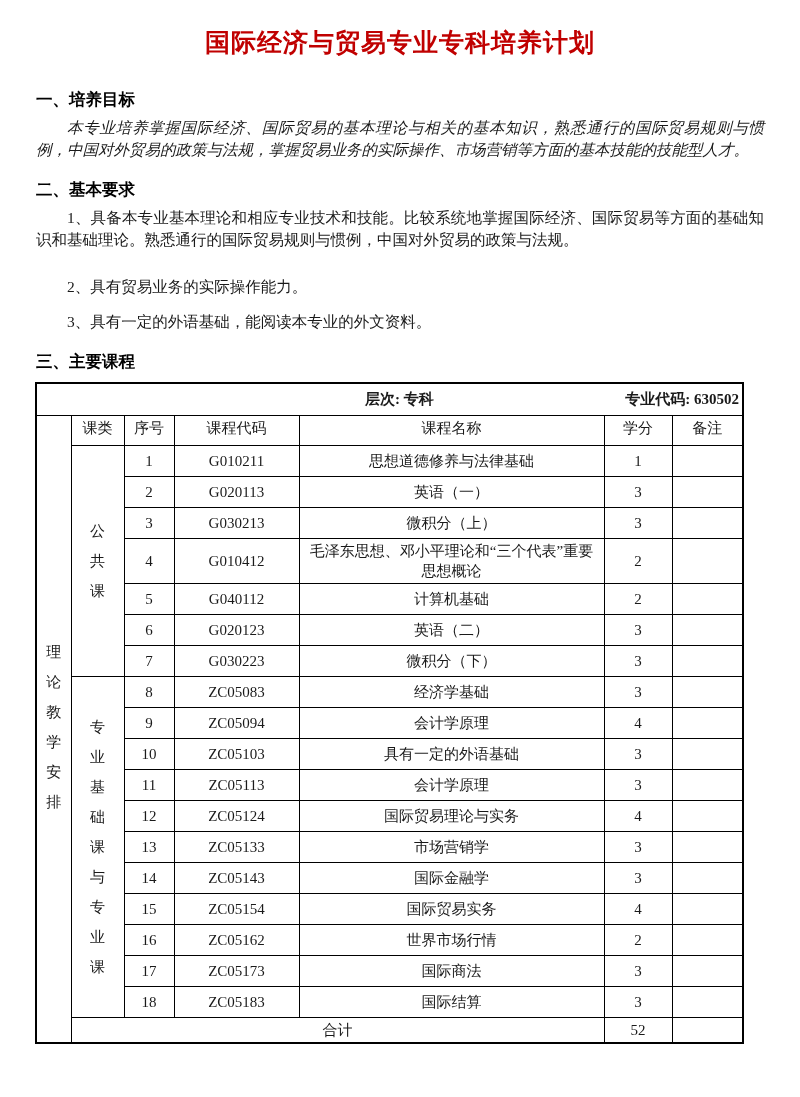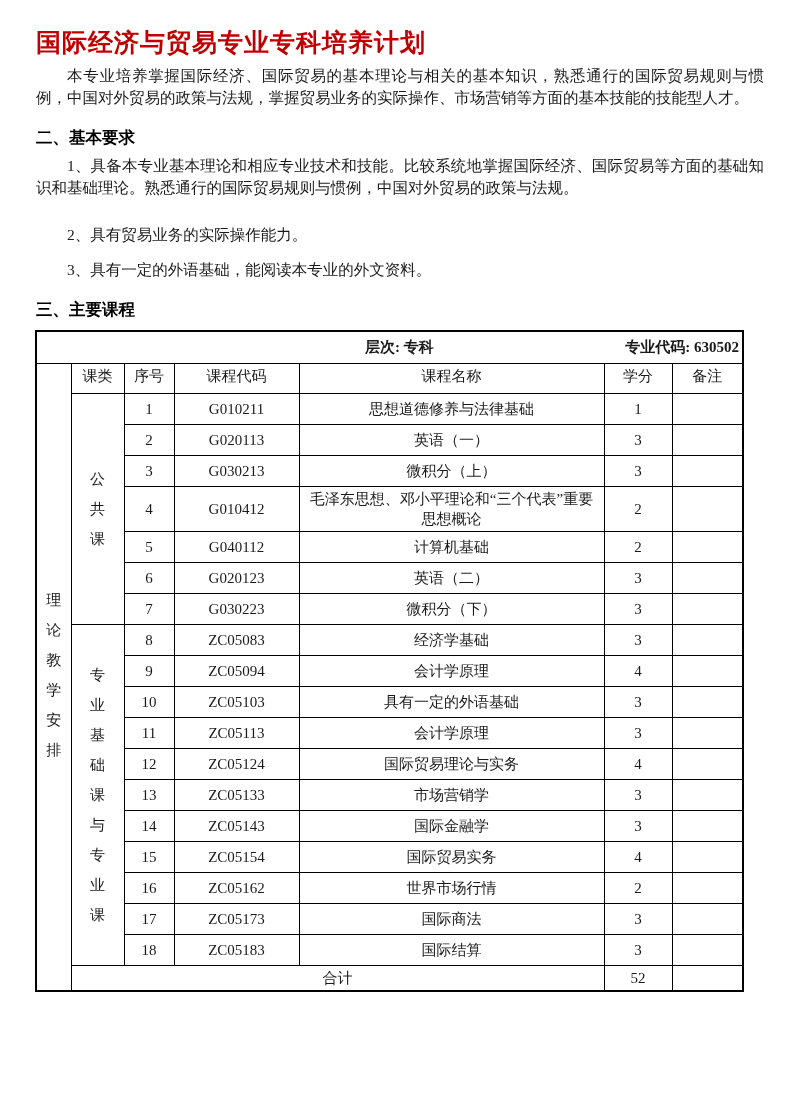--- a/index.html
+++ b/index.html
@@ -9,21 +9,21 @@
     height: 1097px;
     margin: 0 auto;
     font-family: "Liberation Serif", "DejaVu Serif", serif;
     font-size: 15.5px;
     color: #1a1a1a;
     overflow: hidden;
   }
   .page { padding: 26px 36px 0 36px; }
 
   .doc-title {
-    text-align: left;
+    text-align: center;
     font-family: "Liberation Sans", "DejaVu Sans", sans-serif;
     font-weight: bold;
     font-size: 25px;
     color: #c00000;
     letter-spacing: 1px;
     margin-bottom: 2px;
   }
 
   .sec-heading {
     font-family: "Liberation Sans", "DejaVu Sans", sans-serif;
@@ -33,20 +33,21 @@
     margin-top: 30px;
     margin-bottom: 6px;
   }
   .sec-heading.tight { margin-top: 18px; }
 
   .para {
     line-height: 22px;
     text-indent: 2em;
     text-align: justify;
     margin-top: 6px;
+    font-style: italic;
   }
   .req-item { margin-top: 13px; line-height: 22px; text-indent: 2em; text-align: justify; }
   .req-item.clipped {
     height: 56px;          
     overflow: hidden;
     margin-top: 6px;
   }
 
   
   .course-table-wrap { margin-top: 9px; margin-left: -1px; }
@@ -86,20 +87,21 @@
     text-align: center;
   }
 </style>
 </head>
 <body>
 
 <div class="page">
 
   <div class="doc-title" style="color: rgb(192, 0, 0);">国际经济与贸易专业专科培养计划</div>
 
+  <div class="sec-heading">一、培养目标</div>
   <p class="para">本专业培养掌握国际经济、国际贸易的基本理论与相关的基本知识，熟悉通行的国际贸易规则与惯例，中国对外贸易的政策与法规，掌握贸易业务的实际操作、市场营销等方面的基本技能的技能型人才。</p>
 
   <div class="sec-heading tight">二、基本要求</div>
   <p class="req-item clipped">1、具备本专业基本理论和相应专业技术和技能。比较系统地掌握国际经济、国际贸易等方面的基础知识和基础理论。熟悉通行的国际贸易规则与惯例，中国对外贸易的政策与法规。</p>
   <p class="req-item">2、具有贸易业务的实际操作能力。</p>
   <p class="req-item">3、具有一定的外语基础，能阅读本专业的外文资料。</p>
 
   <div class="sec-heading tight">三、主要课程</div>
 
   <div class="course-table-wrap">

